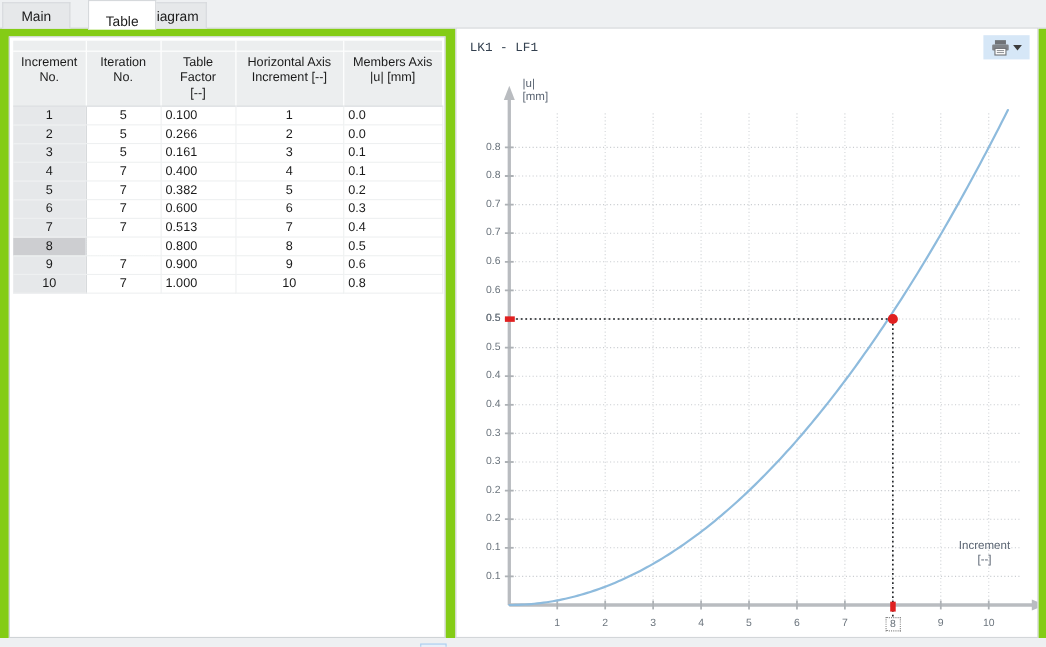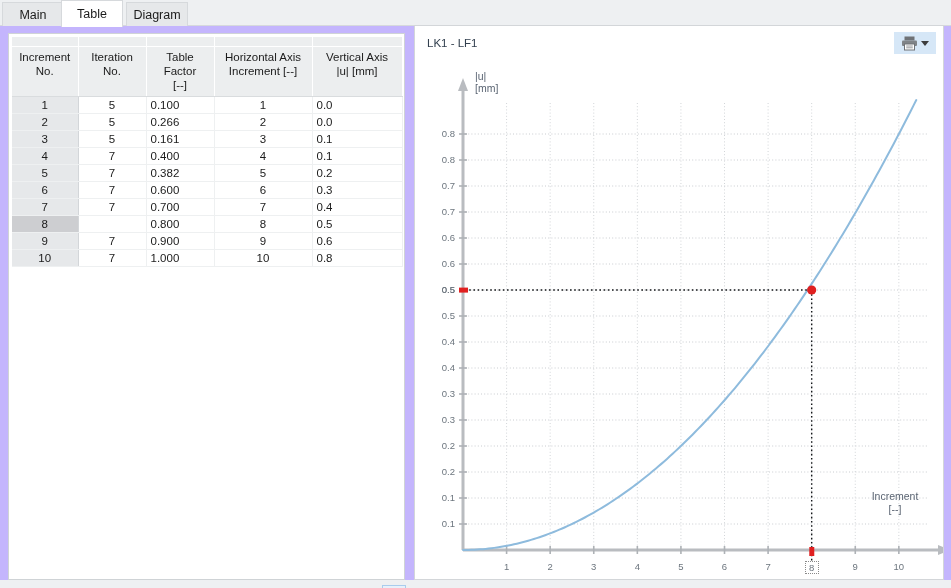--- a/index.html
+++ b/index.html
@@ -5,21 +5,21 @@
   html, body {
     margin: 0; padding: 0;
     width: 951px; height: 588px;
     background: #eef0f2;
     font-family: "Liberation Sans", sans-serif;
     overflow: hidden;
   }
   #root {
     position: relative;
     width: 951px; height: 580px;
-    background: #c4b5fd;
+    background: #84cc16;
   }
 
   
   .tabstrip {
     position: absolute; left: 0; top: 0;
     width: 951px; height: 26px;
     background: #eef0f2;
   }
   .tabstrip .tabline {
     position: absolute; left: 0; top: 25px; width: 951px; height: 1px;
@@ -134,21 +134,21 @@
     position: absolute; left: 414px; top: 25px;
     width: 530px; height: 555px;
     background: #ffffff;
     border: 1px solid #d3d6d9;
     box-sizing: border-box;
   }
   .chart-title {
     position: absolute; left: 12px; top: 10px;
     font-size: 11.5px; color: #33404f; line-height: 1.35;
   }
-  .chart-title .line1 { display:block; }
+  .chart-title .line1 { display:block;font-family:Liberation Mono, monospace; }
   .chart-title .line2 { display:block; }
 
   .print-btn {
     position: absolute; right: 7px; top: 6px;
     width: 42px; height: 22px;
     background: #d6e7f7;
     display: flex; align-items: center; justify-content: center;
     gap: 3px;
     cursor: default;
   }
@@ -195,21 +195,21 @@
 </head>
 <body>
 
 <div id="root">
 
   <div class="tabstrip">
     <div class="tabline"></div>
     <div class="tab" id="tab0" style="left:2px;width:62px;">
       <span>Main</span>
     </div>
-    <div class="tab active" id="tab1" style="left:61px;width:62px;">
+    <div class="tab active" id="tab1" style="left:80px;width:62px;align-items:flex-end;">
       <span>Table</span>
     </div>
     <div class="tab" id="tab2" style="left:126px;width:62px;align-items:center;">
       <span>Diagram</span>
     </div>
   </div>
 
   <div class="left-panel">
     <div class="grid-wrap">
       <table class="grid">
@@ -239,21 +239,21 @@
             </th>
             <th>
               <span>Table Factor</span>
               <span class="l2">[--]</span>
             </th>
             <th>
               <span>Horizontal Axis</span>
               <span class="l2">Increment [--]</span>
             </th>
             <th>
-              <span>Vertical Axis</span>
+              <span>Members Axis</span>
               <span class="l2">|u| [mm]</span>
             </th>
           </tr>
         </thead>
         <tbody id="grid-body">
             <tr>
               <td class="rowhdr">1</td>
               <td class="num-c">5</td>
               <td class="num-r">0.100</td>
               <td class="num-c">1</td>
@@ -290,21 +290,21 @@
             <tr>
               <td class="rowhdr">6</td>
               <td class="num-c">7</td>
               <td class="num-r">0.600</td>
               <td class="num-c">6</td>
               <td class="num-r">0.3</td>
             </tr>
             <tr>
               <td class="rowhdr">7</td>
               <td class="num-c">7</td>
-              <td class="num-r">0.700</td>
+              <td class="num-r">0.513</td>
               <td class="num-c">7</td>
               <td class="num-r">0.4</td>
             </tr>
             <tr class="sel">
               <td class="rowhdr">8</td>
               <td class="selcell">7</td>
               <td class="num-r">0.800</td>
               <td class="num-c">8</td>
               <td class="num-r">0.5</td>
             </tr>

